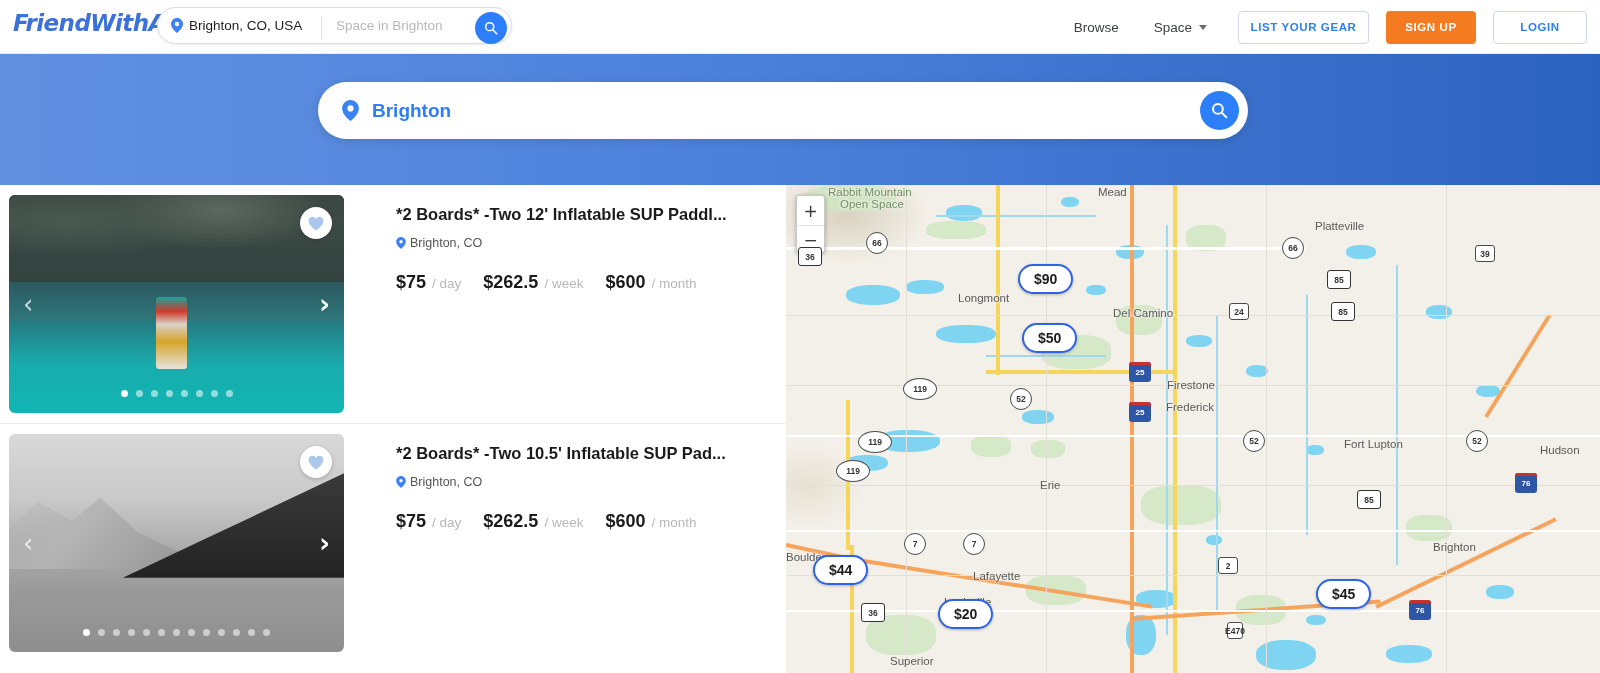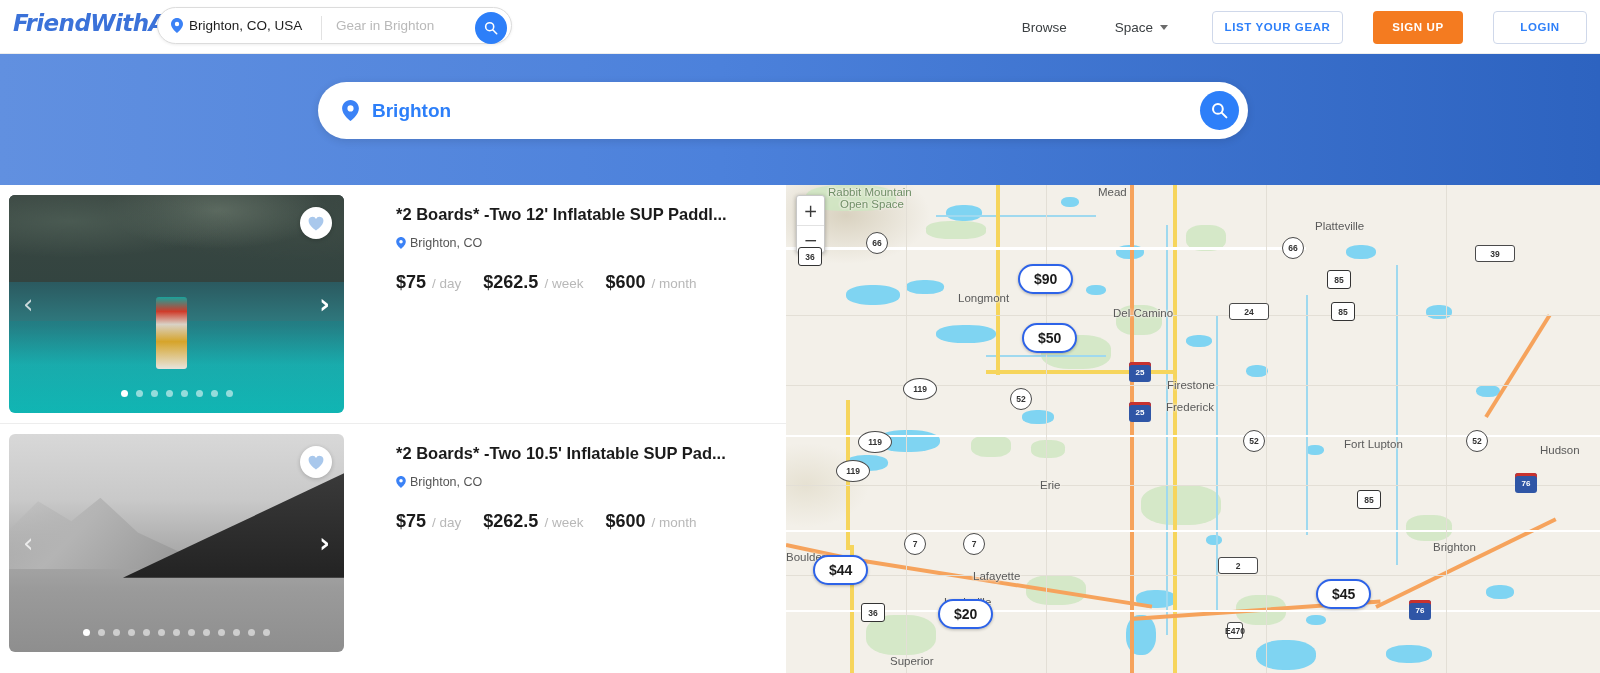--- a/index.html
+++ b/index.html
@@ -39,21 +39,21 @@
   }
   .hsearch .gear {
     position: absolute; left: 178px; font-size: 13.5px; color: #b9b9b9; white-space: nowrap;
   }
   .hsearch .sbtn {
     position: absolute; right: 4px; top: 4px; width: 32px; height: 32px;
     border-radius: 50%; background: #2D7FF9; display: flex;
     align-items: center; justify-content: center;
   }
 
-  .nav { position: absolute; right: 13px; top: 0; height: 54px; display: flex; align-items: center; gap: 16px; }
+  .nav { position: absolute; right: 13px; top: 0; height: 54px; display: flex; align-items: center; gap: 3px; }
   .nav-link { font-size: 13.5px; color: #3c4043; padding: 0 16px; white-space: nowrap; }
   .nav-about { display: flex; align-items: center; gap: 7px; padding-right: 14px; }
   .caret { width: 0; height: 0; border-left: 4px solid transparent; border-right: 4px solid transparent; border-top: 5px solid #6b6b6b; }
   .btn {
     height: 33px; display: flex; align-items: center; justify-content: center;
     font-size: 11.5px; font-weight: 700; letter-spacing: .6px; border-radius: 4px;
     white-space: nowrap;
   }
   .btn-outline { border: 1px solid #cfd8ea; color: #2D7FF9; background: #fff; width: 131px; margin-left: 14px; }
   .btn-orange { background: #F47B20; color: #fff; width: 90px; margin-left: 14px; }
@@ -175,21 +175,21 @@
     position: absolute; font-size: 11.5px; color: #5a5a5a;
     font-family: "Liberation Sans", sans-serif; white-space: nowrap;
     text-shadow: 0 0 3px #F3F0E9, 0 0 3px #F3F0E9, 0 0 2px #F3F0E9;
   }
   .mlabel.green-t { color: #6f8f66; }
   .shield {
     position: absolute; width: 22px; height: 22px; border-radius: 50%;
     background: #fff; border: 1.6px solid #4a4a4a; display: flex;
     align-items: center; justify-content: center; font-size: 8.5px; color: #333; font-weight: 700;
   }
-  .shield.sq { border-radius: 3px; width: 40px; height: 17px; }
+  .shield.sq { border-radius: 3px; width: 20px; height: 17px; }
   .shield.us {
     border-radius: 3px; width: 24px; height: 19px; border-color: #333;
   }
   .shield.i {
     background: #2F56A6; color: #fff; border: none; border-radius: 3px;
     width: 22px; height: 20px; font-size: 8px;
     box-shadow: inset 0 3px 0 #C8322E;
   }
   .zoomctl {
     position: absolute; left: 10px; top: 10px; width: 29px; height: 58px;
@@ -218,21 +218,21 @@
   </div>
 
   <div class="hsearch">
     <span class="pin">
       <svg width="12" height="15" viewBox="0 0 12 15">
           <path fill="currentColor" d="M6 0C2.7 0 0 2.7 0 6c0 4.5 6 9 6 9s6-4.5 6-9c0-3.3-2.7-6-6-6zm0 8.2A2.2 2.2 0 1 1 6 3.8a2.2 2.2 0 0 1 0 4.4z"></path>
         </svg>
     </span>
     <span class="loc">Brighton, CO, USA</span>
     <div class="divider"></div>
-    <span class="gear">Gear in Brighton</span>
+    <span class="gear">Space in Brighton</span>
     <div class="sbtn">
       <svg width="14" height="14" viewBox="0 0 16 16">
           <circle cx="6.5" cy="6.5" r="4.6" fill="none" stroke="#fff" stroke-width="1.8"></circle>
           <line x1="10" y1="10" x2="14.5" y2="14.5" stroke="#fff" stroke-width="1.8" stroke-linecap="round"></line>
         </svg>
     </div>
   </div>
 
   <div class="nav">
     <div class="nav-link">Browse</div>

